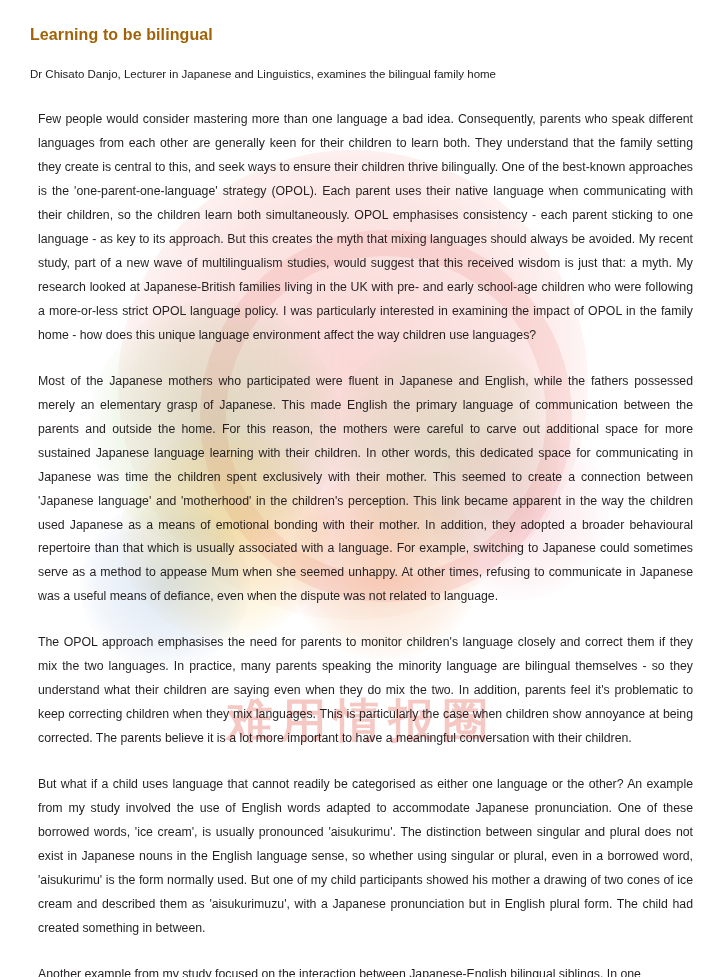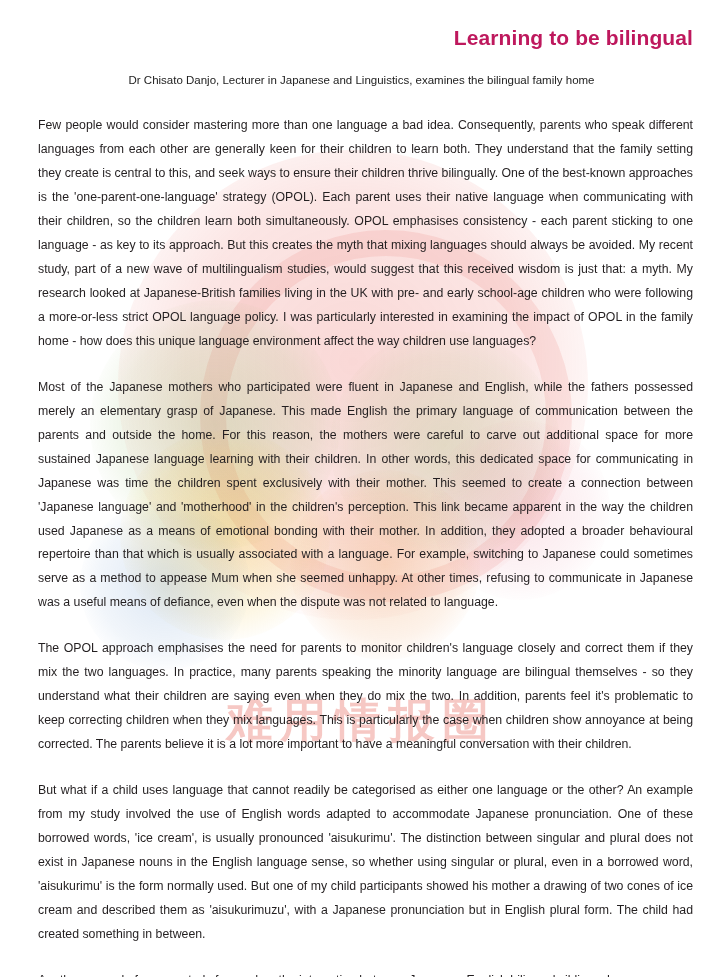--- a/index.html
+++ b/index.html
@@ -89,29 +89,29 @@
   }
 
   
   .page {
     position: relative;
     z-index: 2;
     padding: 20px 30px 0 30px;
     box-sizing: border-box;
   }
   .headline {
-    text-align: right;
-    font-size: 21px;
+    text-align: left;
+    font-size: 16px;
     font-weight: bold;
     letter-spacing: 0.1px;
     margin: 6px 0 0 0;
-    color: #be185d;
+    color: #a16207;
   }
   .standfirst {
-    text-align: center;
+    text-align: left;
     font-size: 11.5px;
     margin: 24px 0 0 0;
     color: #222;
   }
   .article {
     margin-top: 28px;
   }
   .article p {
     text-align: justify;
     text-justify: inter-word;

